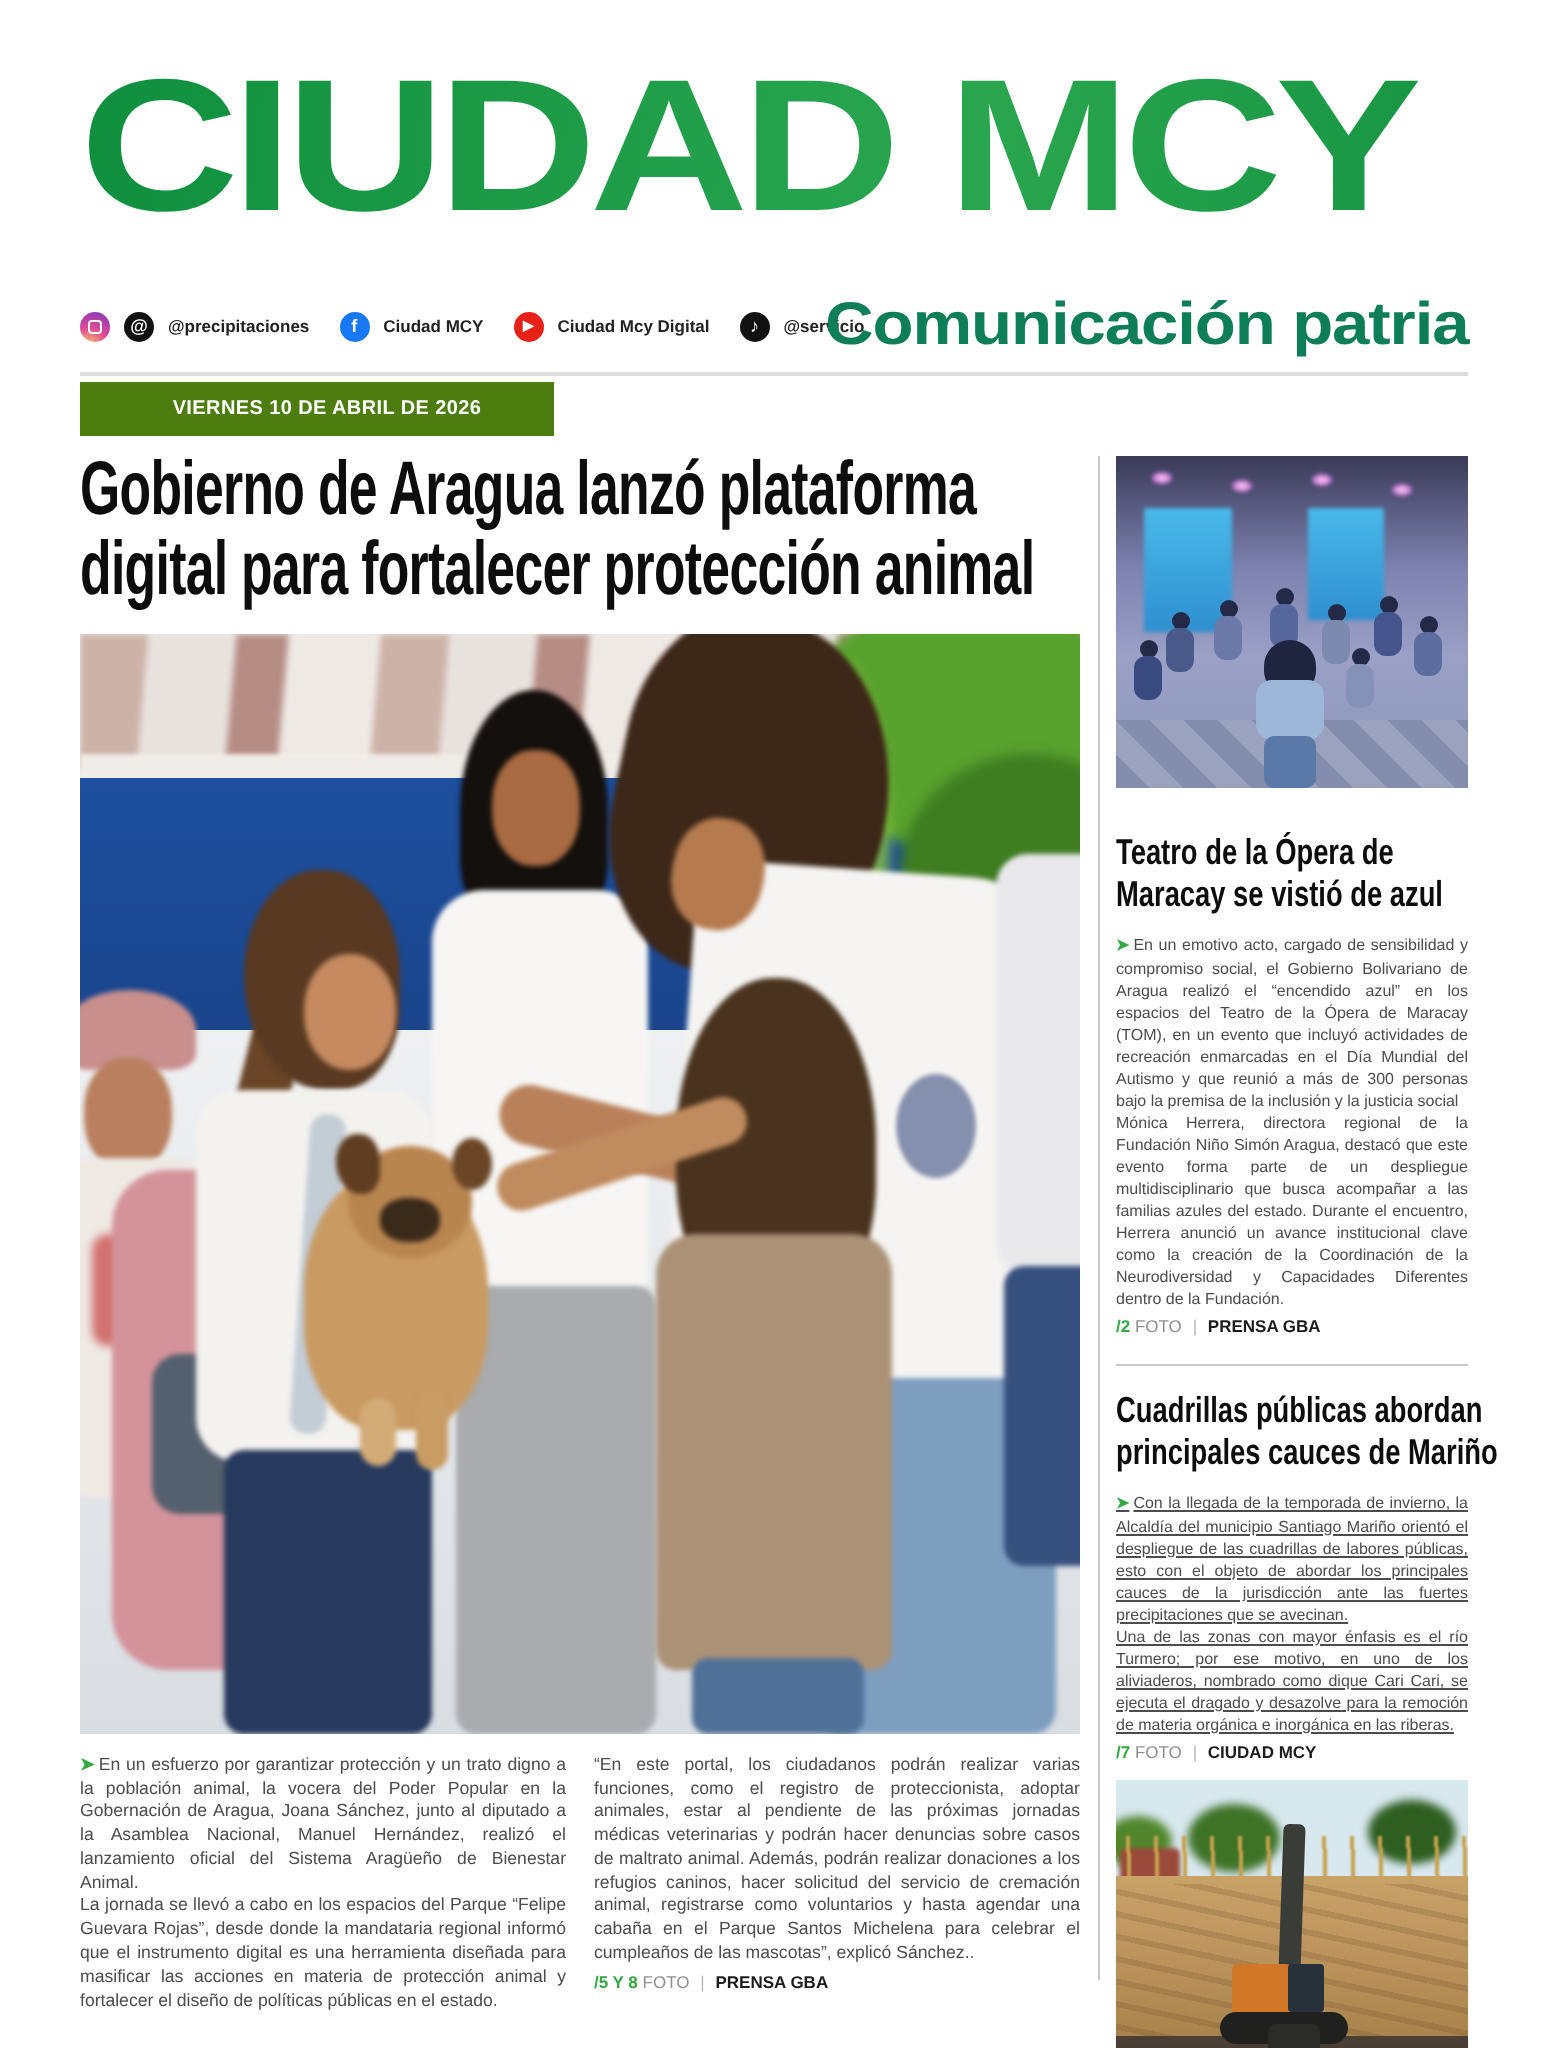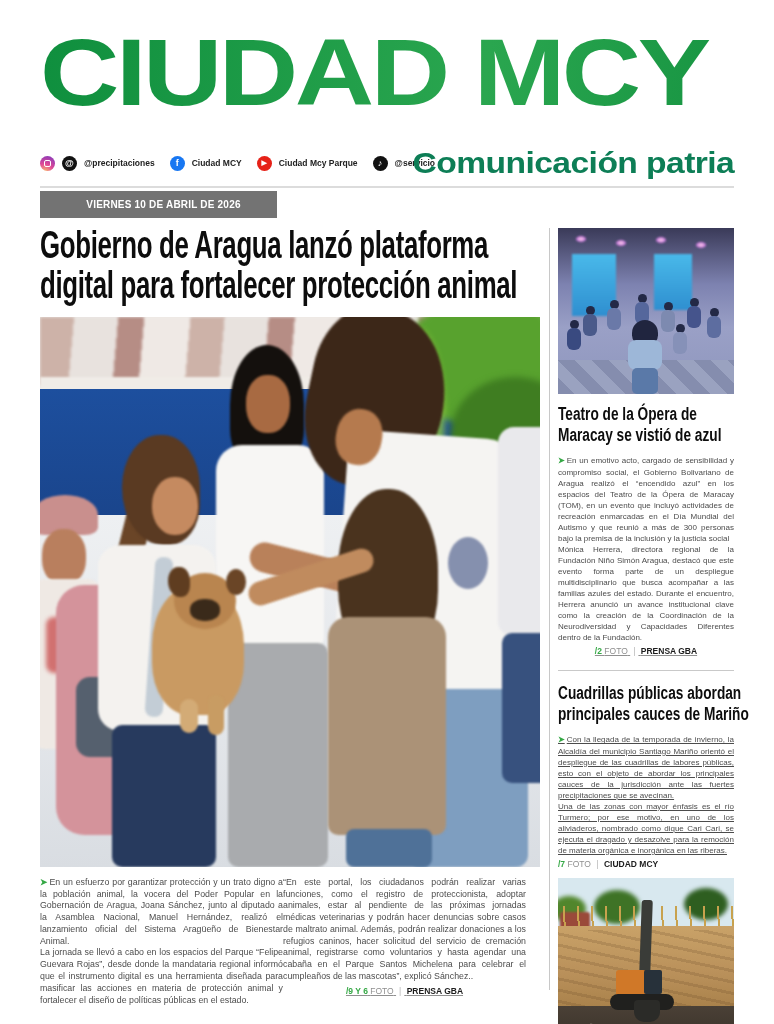--- a/index.html
+++ b/index.html
@@ -24,21 +24,21 @@
   .fb { background:#1877f2; }
   .yt { background:#e62117; }
   .tk { background:#111; }
   .handle { font-size:8.5px; font-weight:700; color:#222; margin-right:8px; white-space:nowrap; }
   .tagline { font-weight:700; font-size:30px; color:#0d7e56; white-space:nowrap;
              transform:scaleX(1.12); transform-origin:right center; letter-spacing:-0.5px; }
 
   
   #hairline { position:absolute; left:40px; top:186px; width:694px; height:2px; background:#dcdcdc; }
   #datebar { position:absolute; left:40px; top:191px; width:694px; height:27px; display:flex; gap:3px; }
-  .datecell { background:#737373; color:#fff; font-weight:700; font-size:10px; letter-spacing:0.2px;
+  .datecell { background:#4d7c0f; color:#fff; font-weight:700; font-size:10px; letter-spacing:0.2px;
               display:flex; align-items:center; justify-content:center; white-space:nowrap;padding-left:10px; }
   .dc1 { flex:0 0 237px; } .dc2 { flex:1 1 auto; } .dc3 { flex:0 0 237px; }
 
   
   #vdivider { position:absolute; left:549px; top:228px; height:762px; width:1px; background:#c8c8c8; }
   #maincol { position:absolute; left:40px; top:226px; width:503px; }
   #sidebar { position:absolute; left:558px; top:228px; width:176px; }
 
   .headline-xl { font-weight:700; color:#0d0d0d; font-size:38px; line-height:1.05;
                  font-stretch:condensed; letter-spacing:-0.5px; }
@@ -48,21 +48,21 @@
 
   .bodytext { color:#4c4c4c; text-align:justify; }
   .sb-body { font-size:8px; line-height:1.38; }
   .main-body { font-size:8.8px; line-height:1.34; }
   .arrow { color:#35a845; font-weight:700; margin-right:2px; }
 
   .credit { font-size:8.5px; color:#8f8f8f; margin-top:3px; }
   .credit .cp { color:#35a845; font-weight:700; }
   .credit .cs { color:#b5b5b5; padding:0 3px; }
   .credit .src { color:#1c1c1c; font-weight:700; }
-  .credit.right { text-align:center;text-decoration:underline; }
+  .credit.right { text-align:left; }
 
   .sb-divider { height:1px; background:#c9c9c9; margin:14px 0 12px 0; }
 
   
   #lead-photo { position:relative; width:500px; height:550px; margin-top:11px; overflow:hidden; background:#eceae6; }
   #lead-photo div { position:absolute; }
   .lp-wall-top { left:0; top:0; width:100%; height:68px;
       background:repeating-linear-gradient(95deg,#cdb2a8 0 34px,#e8e2de 34px 78px,#b68d85 78px 104px,#efe9e5 104px 150px);
       filter:blur(1.5px); }
   .lp-wall-mid { left:0; top:60px; width:100%; height:16px; background:#f0ece7; filter:blur(1px); }
@@ -112,21 +112,21 @@
   
   .ch-hair { left:298px; top:172px; width:100px; height:170px; background:#4a3category; background-color:#4a331e; border-radius:48% 48% 40% 42%; }
   .ch-arm { left:206px; top:248px; width:130px; height:24px; background:#c08b5e; border-radius:12px; transform:rotate(-18deg); }
   .ch-tee { left:288px; top:300px; width:118px; height:218px; background:#ab9277; border-radius:20px 20px 10px 10px; }
   .ch-jeans { left:306px; top:512px; width:86px; height:38px; background:#4f7198; border-radius:8px; }
   
   .re-shirt { left:458px; top:110px; width:60px; height:210px; background:#e9e9ec; border-radius:16px; }
   .re-navy { left:462px; top:316px; width:56px; height:150px; background:#37517e; border-radius:10px; }
 
   
-  #bottom-cols { display:flex; margin-top:10px; width:500px; }
+  #bottom-cols { display:flex; gap:14px; margin-top:10px; width:500px; }
   #bottom-cols .bcol { width:243px; }
 
   
   #theater-photo { position:relative; width:176px; height:166px; overflow:hidden;
       background:linear-gradient(180deg,#3a3a58 0%,#5a5c82 16%,#7d82b0 34%,#9aa0c6 60%,#8e96bd 100%); }
   #theater-photo div { position:absolute; }
   .ceil-dot { width:10px; height:6px; border-radius:50%; background:radial-gradient(#ffd5ea,#c06dd8 70%, transparent); filter:blur(1px); top:8px; }
   .panel { top:26px; width:44px; height:62px; background:linear-gradient(180deg,#49b9ea,#2f8fd0); filter:blur(1px); }
   .tp-head { width:9px; height:9px; border-radius:50%; background:#232946; }
   .tp-body { width:14px; height:22px; border-radius:6px; }
@@ -170,21 +170,21 @@
     <div class="mast-row">
       <div class="social">
         <span class="sicon ig">
             <span class="cam"></span>
           </span>
         <span class="sicon th">@</span>
         <span class="handle">@precipitaciones</span>
         <span class="sicon fb">f</span>
         <span class="handle">Ciudad MCY</span>
         <span class="sicon yt" style="font-size:7px;">▶</span>
-        <span class="handle">Ciudad Mcy Parque</span>
+        <span class="handle">Ciudad Mcy Digital</span>
         <span class="sicon tk">♪</span>
         <span class="handle">@servicio</span>
       </div>
       <div class="tagline">Comunicación patria</div>
     </div>
   </div>
 
   <div id="hairline"></div>
   <div id="datebar">
     <div class="datecell dc1">VIERNES 10 DE ABRIL DE  2026</div>
@@ -246,21 +246,21 @@
     </div>
 
     <div id="bottom-cols">
       <div class="bcol bodytext main-body">
         <span class="arrow">➤</span><span>En un esfuerzo por garantizar protección y un trato digno a la población animal, la vocera del Poder Popular en la Gobernación de Aragua, Joana Sánchez, junto al diputado a la Asamblea Nacional, Manuel Hernández, realizó el lanzamiento oficial del Sistema Aragüeño de Bienestar Animal.</span>
         <div>La jornada se llevó a cabo en los espacios del Parque “Felipe Guevara Rojas”, desde donde la mandataria regional informó que el instrumento digital es una herramienta diseñada para masificar las acciones en materia de protección animal y fortalecer el diseño de políticas públicas en el estado.</div>
       </div>
       <div class="bcol bodytext main-body">
         <span>“En este portal, los ciudadanos podrán realizar varias funciones, como el registro de proteccionista, adoptar animales, estar al pendiente de las próximas jornadas médicas veterinarias y podrán hacer denuncias sobre casos de maltrato animal. Además, podrán realizar donaciones a los refugios caninos, hacer solicitud del servicio de cremación animal, registrarse como voluntarios y hasta agendar una cabaña en el Parque Santos Michelena para celebrar el cumpleaños de las mascotas”, explicó Sánchez..</span>
         <div class="credit right">
-          <span class="cp">/9 Y 6</span>
+          <span class="cp">/5 Y 8</span>
           <span>FOTO</span>
           <span class="cs">|</span>
           <span class="src">PRENSA GBA</span>
         </div>
       </div>
     </div>
   </div>
 
   <div id="sidebar">
 
@@ -286,21 +286,21 @@
       <div class="tp-head" style="left:12px; top:92px;"></div>
       <div class="tp-body" style="left:9px; top:100px; background:#394a80;"></div>
       <div class="tp-head" style="left:118px; top:96px;"></div>
       <div class="tp-body" style="left:115px; top:104px; background:#8691b8;"></div>
       <div class="tp-floor"></div>
       <div class="tp-girl-hair"></div>
       <div class="tp-girl-top"></div>
       <div class="tp-girl-jeans"></div>
     </div>
 
-    <div class="sb-block" style="margin-top:10px;">
+    <div class="sb-block" style="margin-top:22px;">
       <div class="headline-sm">
         <div class="hl-line">Teatro de la Ópera de</div>
         <div class="hl-line">Maracay se vistió de azul</div>
       </div>
       <div class="bodytext sb-body" style="margin-top:9px;">
         <span class="arrow">➤</span><span>En un emotivo acto, cargado de sensibilidad y compromiso social, el Gobierno Bolivariano de Aragua realizó el “encendido azul” en los espacios del Teatro de la Ópera de Maracay (TOM), en un evento que incluyó actividades de recreación enmarcadas en el Día Mundial del Autismo y que reunió a más de 300 personas bajo la premisa de la inclusión y la justicia social</span>
         <div>Mónica Herrera, directora regional de la Fundación Niño Simón Aragua, destacó que este evento forma parte de un despliegue multidisciplinario que busca acompañar a las familias azules del estado. Durante el encuentro, Herrera anunció un avance institucional clave como la creación de la Coordinación de la Neurodiversidad y Capacidades Diferentes dentro de la Fundación.</div>
       </div>
       <div class="credit right">
         <span class="cp">/2</span>

